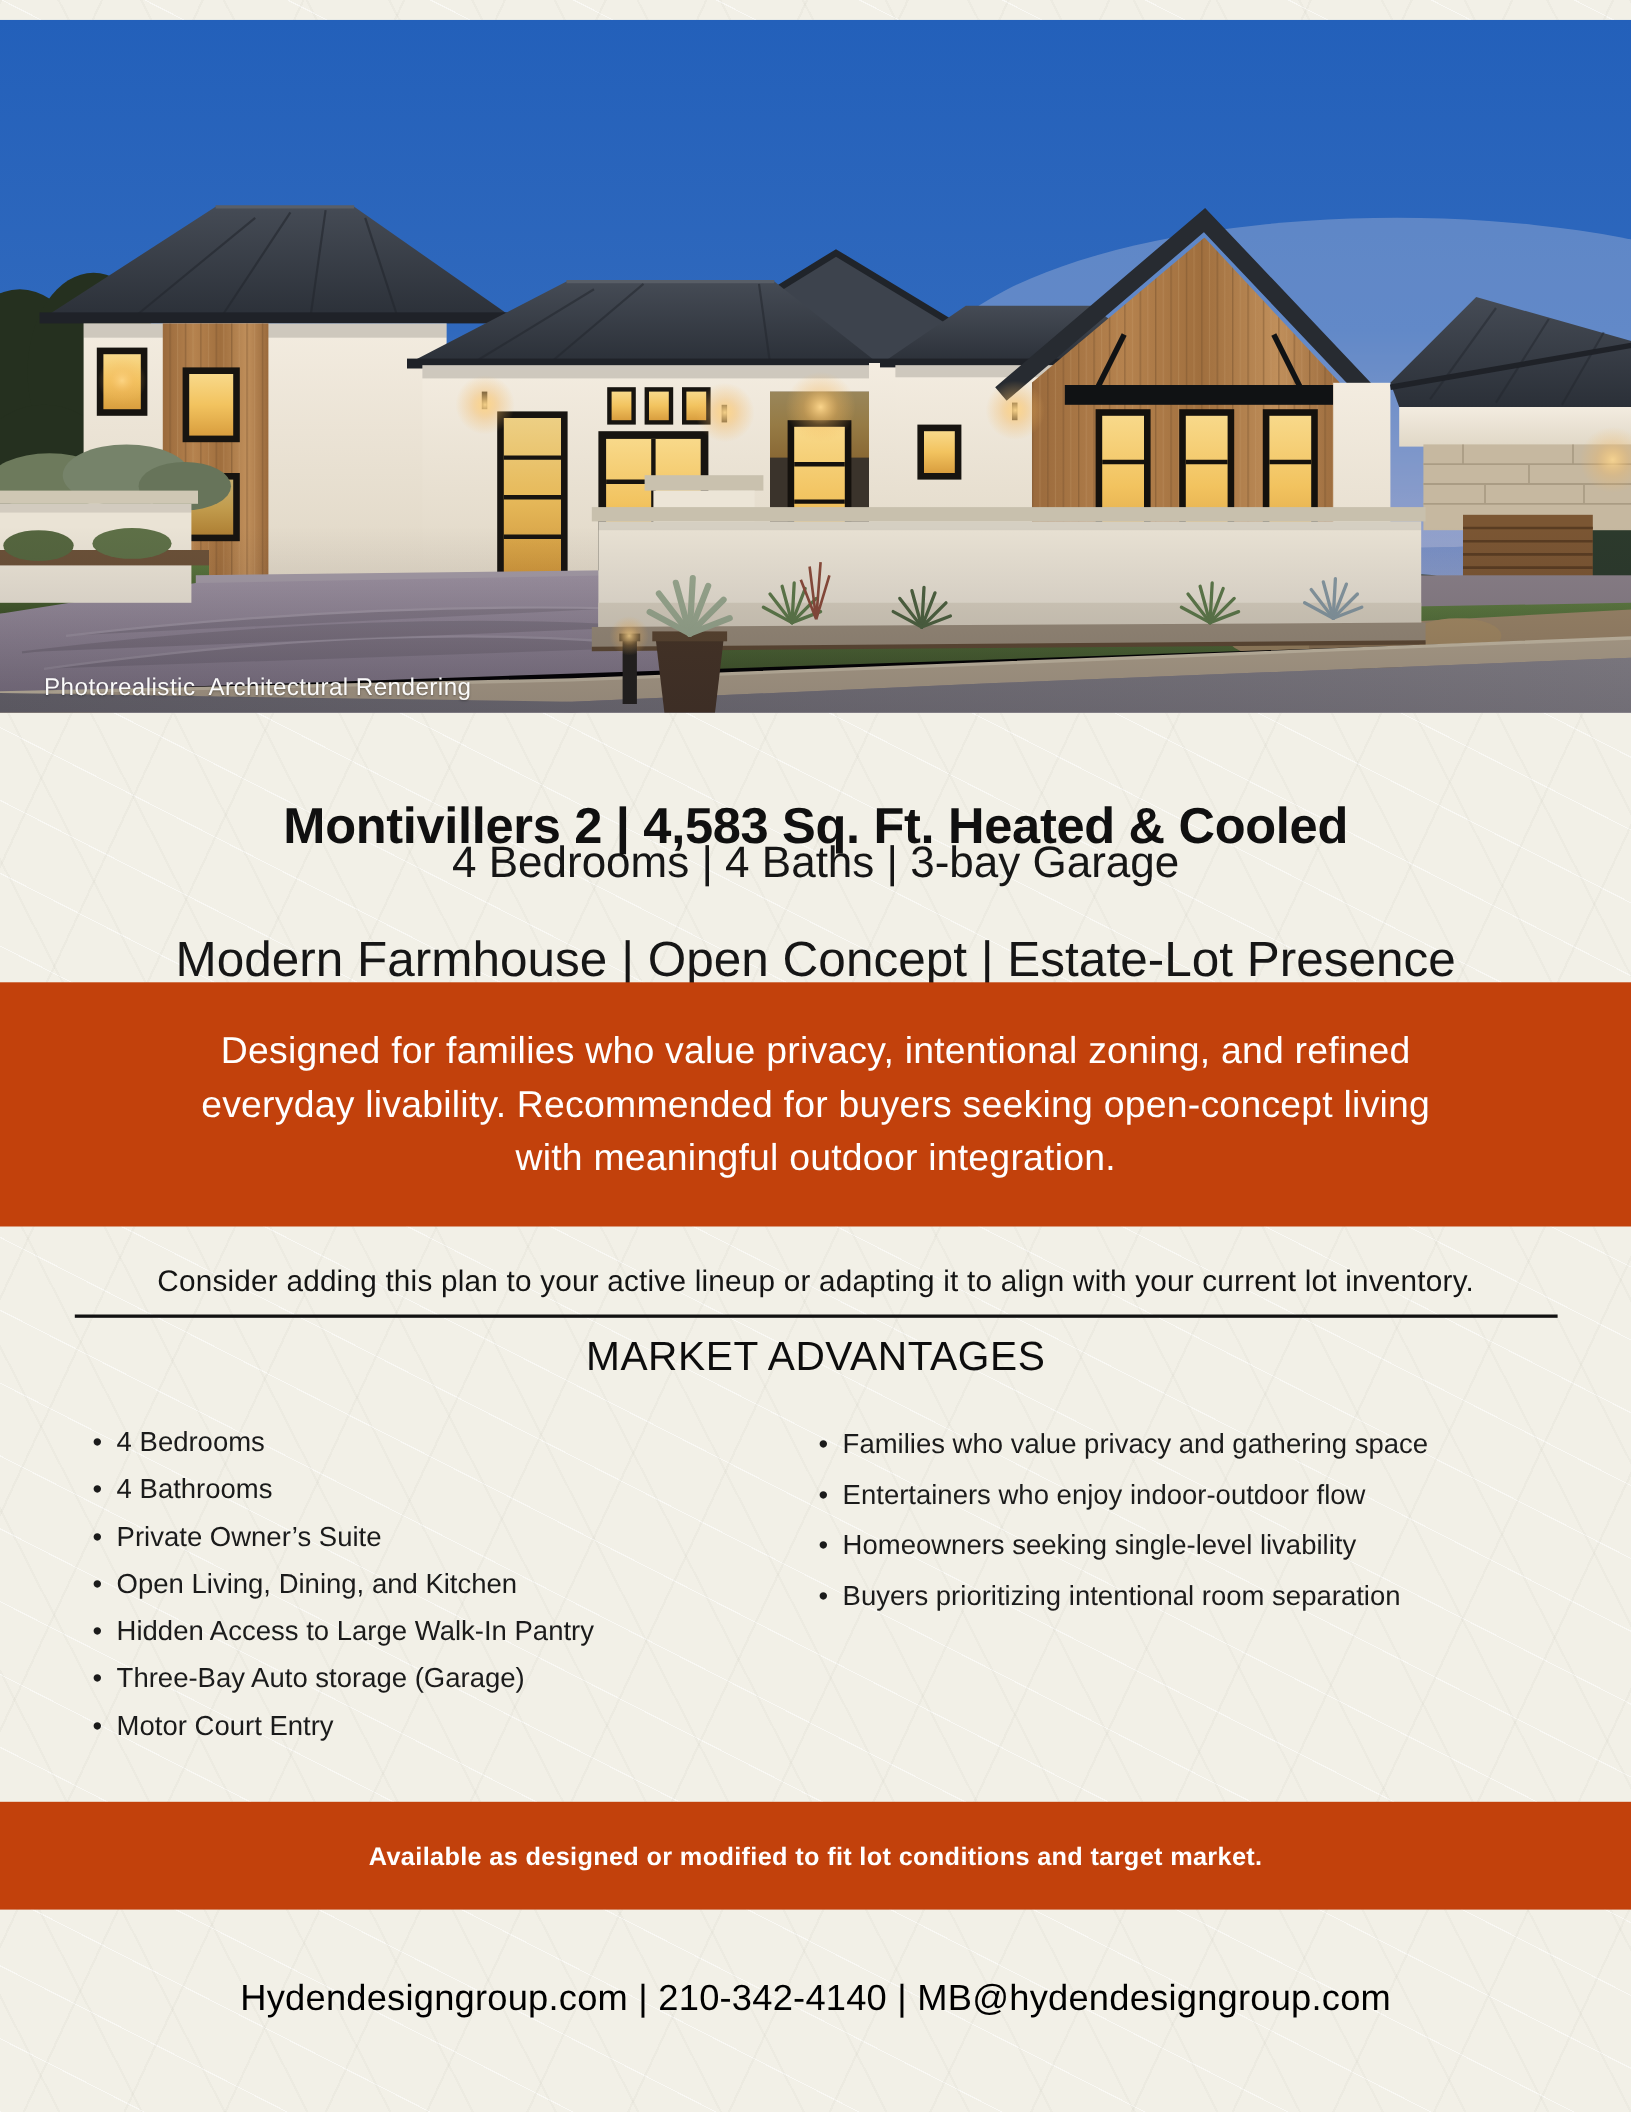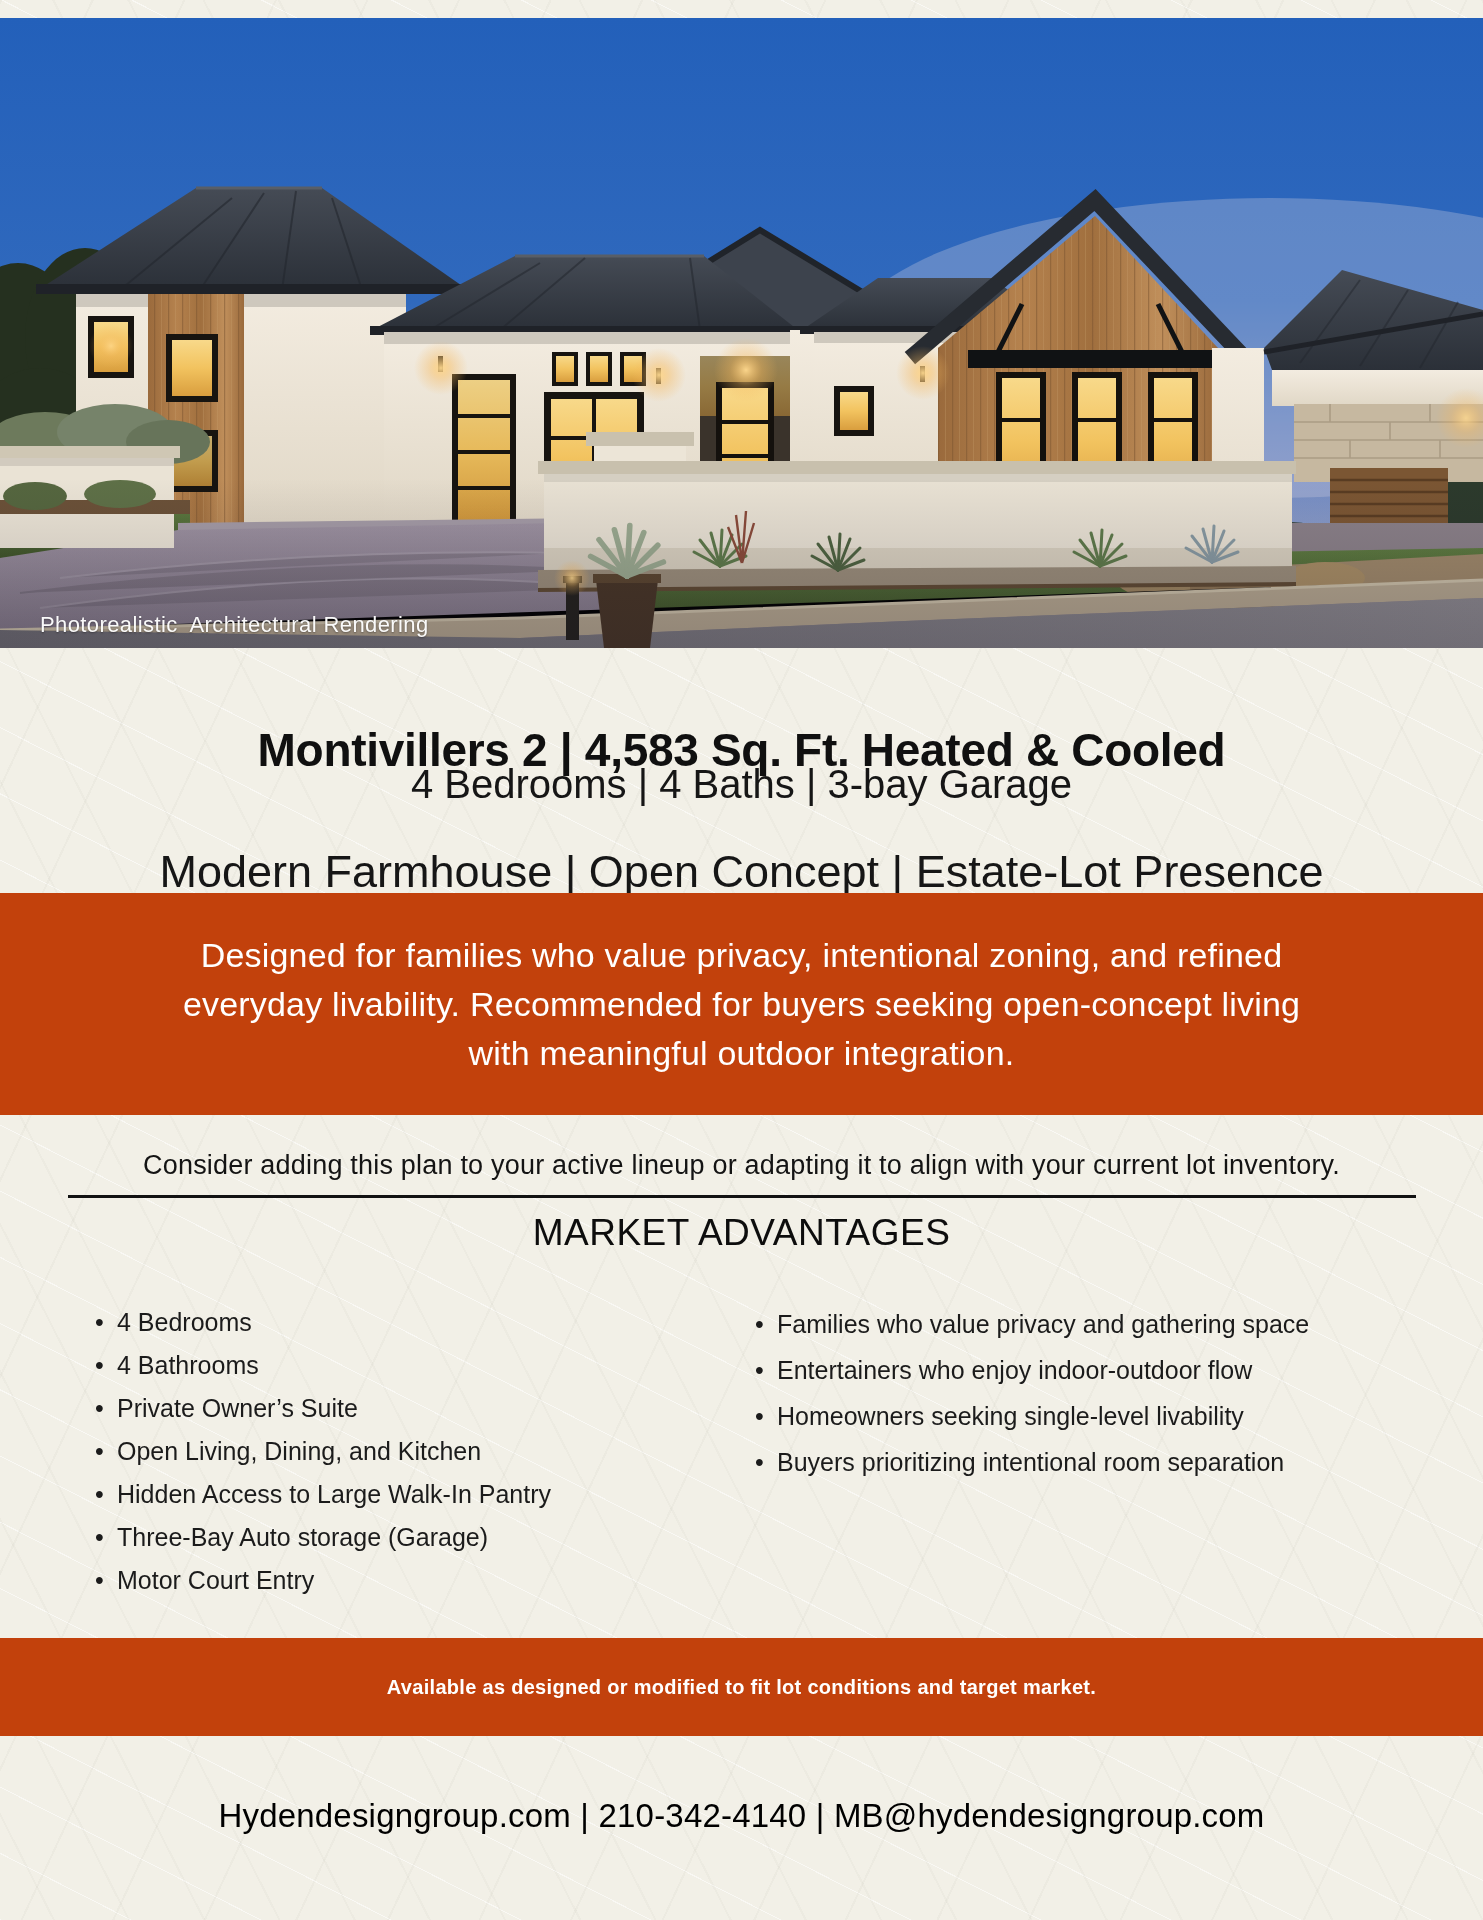--- a/index.html
+++ b/index.html
@@ -39,36 +39,36 @@
   }
   .banner{position:absolute;left:0;width:100%;background:#c2410c;color:#ffffff;z-index:1;}
   .banner-primary{
     top:893px;height:222px;
     display:flex;flex-direction:column;justify-content:center;align-items:center;
     font-size:34px;line-height:49px;font-weight:400;text-align:center;letter-spacing:0.2px;
   }
   .banner-secondary{
     top:1638px;height:98px;
     display:flex;justify-content:center;align-items:center;
-    font-size:20px;font-weight:700;letter-spacing:0.3px;text-align:center;
+    font-size:23px;font-weight:700;letter-spacing:0.3px;text-align:center;
   }
   .callout{
     position:absolute;top:1150px;left:0;width:100%;text-align:center;z-index:1;
     font-size:27px;font-weight:400;color:#141414;letter-spacing:0.2px;
   }
   .divider{
     position:absolute;top:1195px;left:68px;width:1348px;height:0;z-index:1;
     border-top:3px solid #121212;
   }
   .mkt-heading{
     position:absolute;top:1212px;left:0;width:100%;text-align:center;z-index:1;
     font-size:37px;font-weight:400;letter-spacing:0.5px;color:#0d0d0d;
   }
   ul.adv{
-    position:absolute;z-index:1;margin:18px;padding:0;list-style:none;
+    position:absolute;z-index:1;margin:7px;padding:0;list-style:none;
     font-size:25px;color:#1b1b1b;
   }
   ul.adv li{position:relative;padding-left:24px;line-height:25px;}
   ul.adv li::before{content:"\2022";position:absolute;left:2px;top:0;}
   ul.adv-left{top:1292px;left:75px;width:600px;}
   ul.adv-left li{margin-bottom:18px;}
   ul.adv-right{top:1294px;left:735px;width:700px;}
   ul.adv-right li{margin-bottom:21px;}
   .footer{
     position:absolute;top:1797px;left:0;width:100%;text-align:center;z-index:1;

